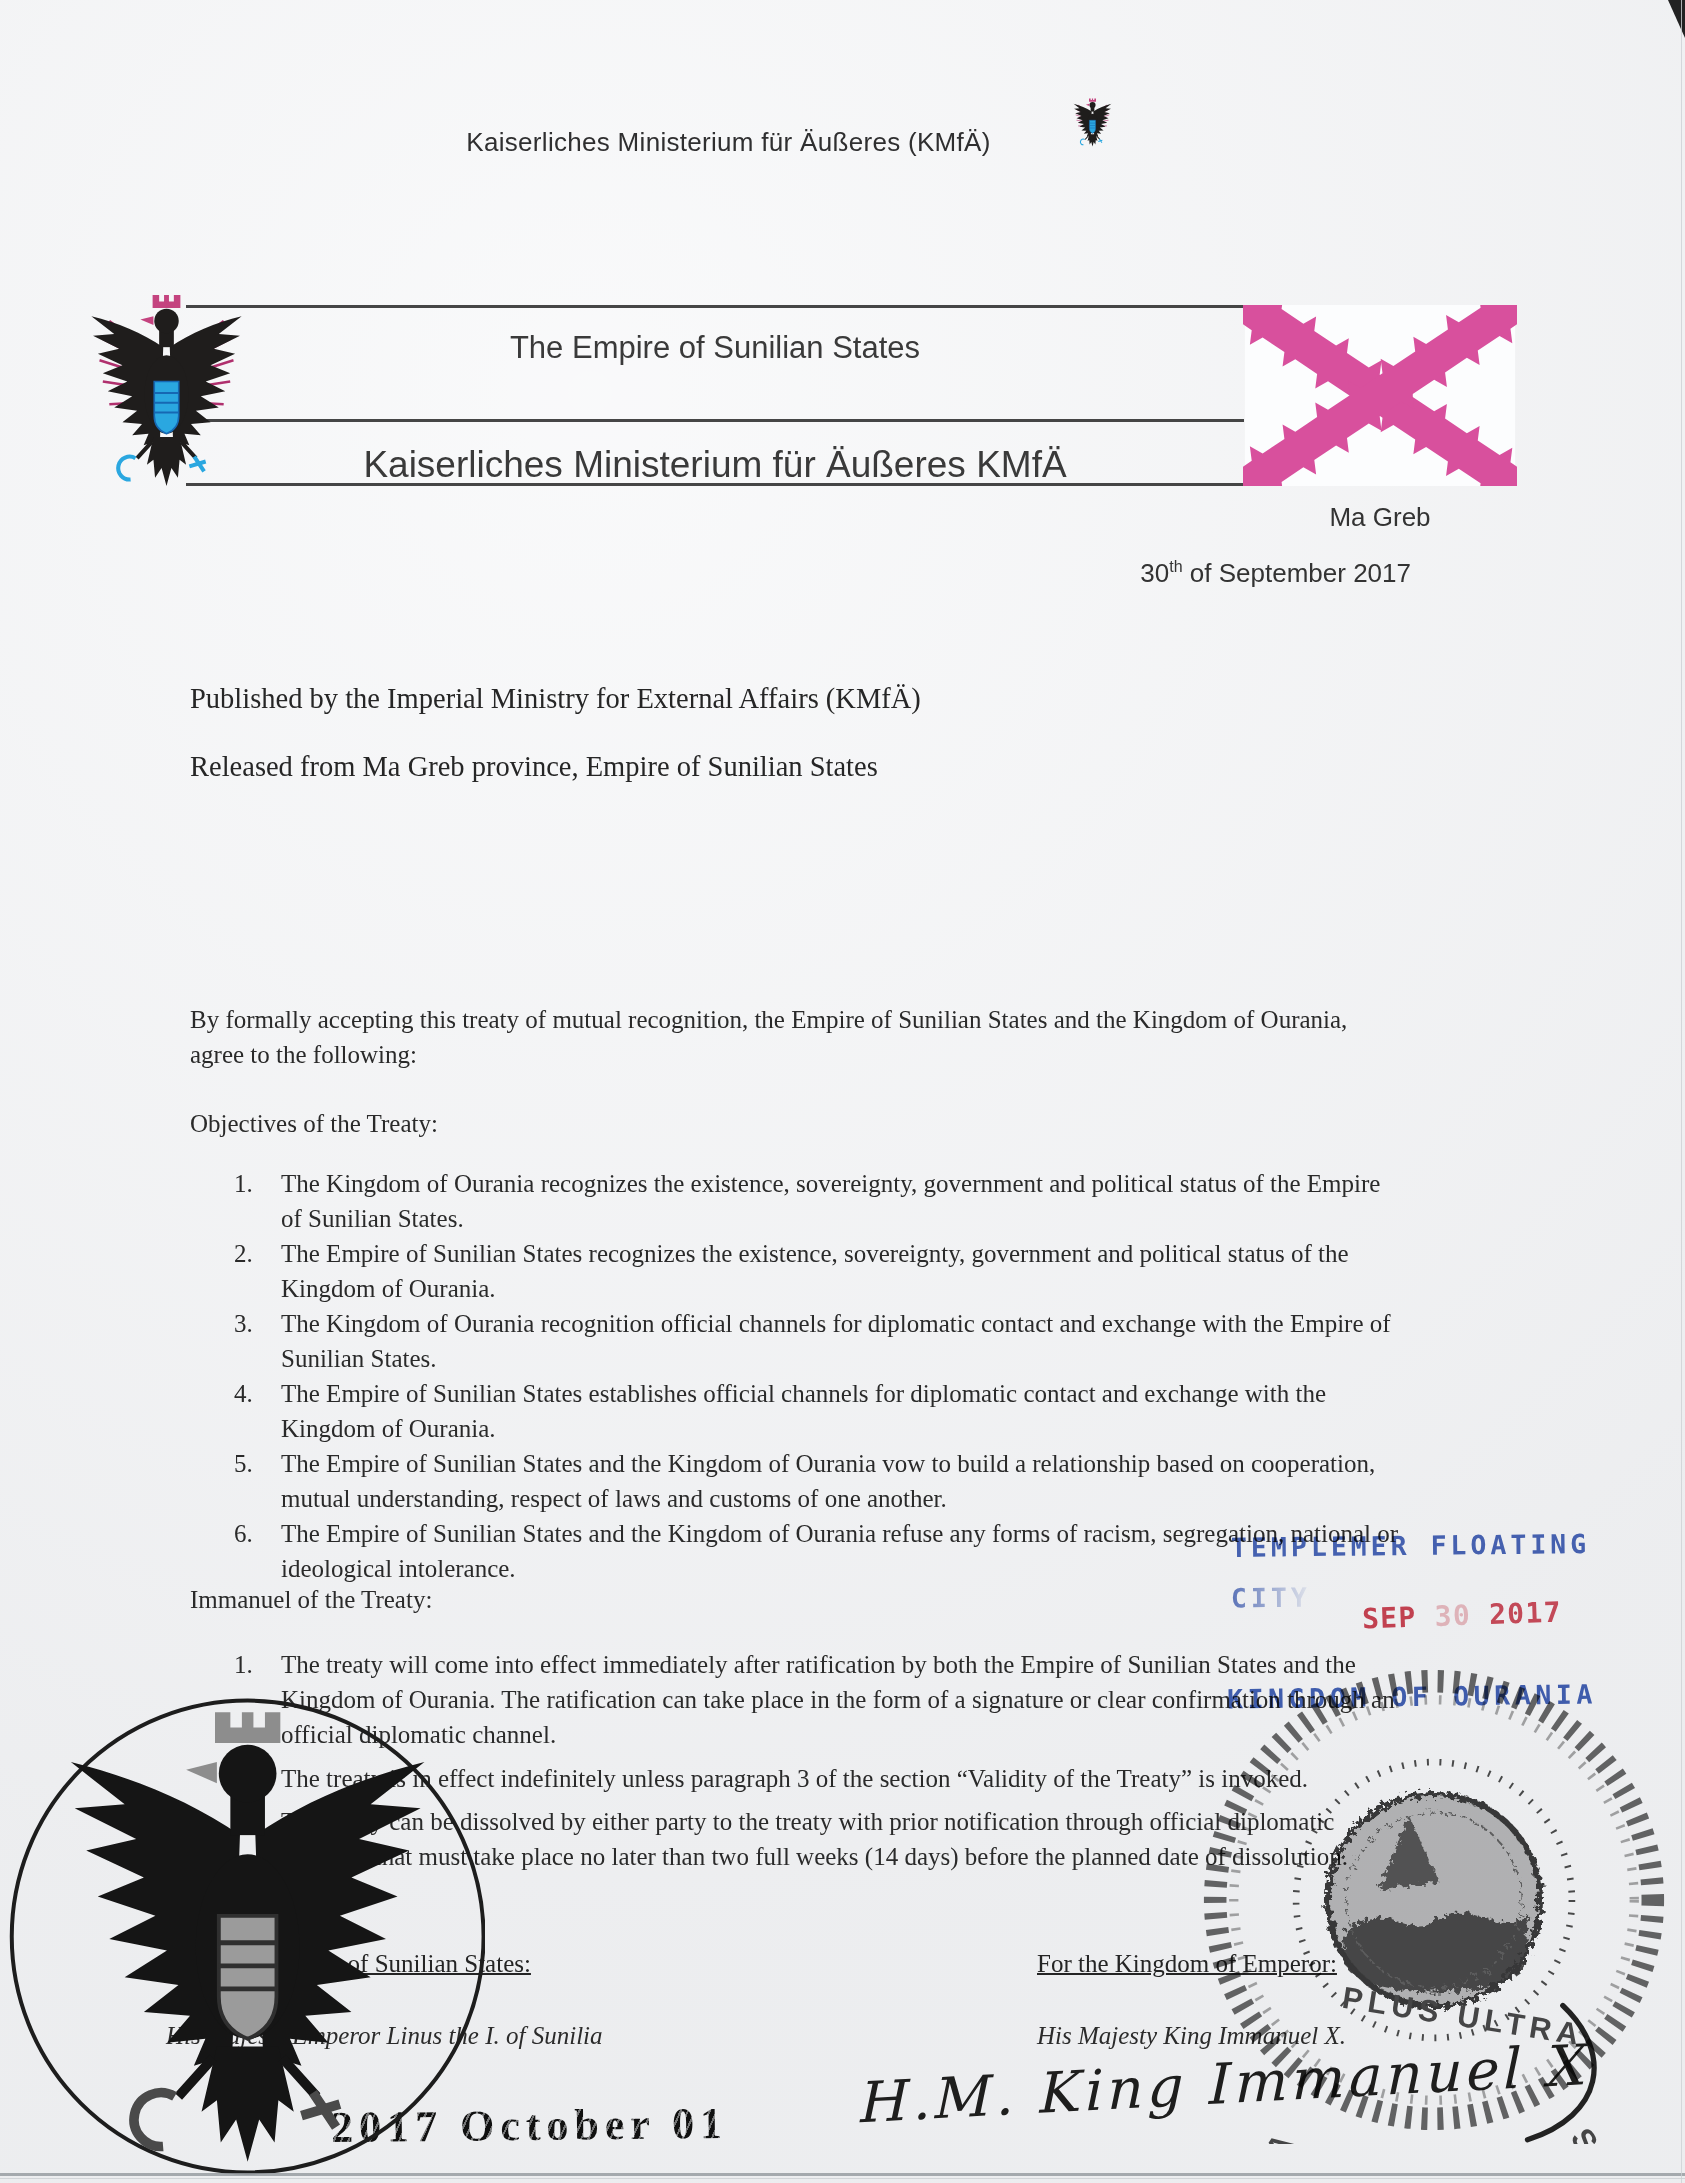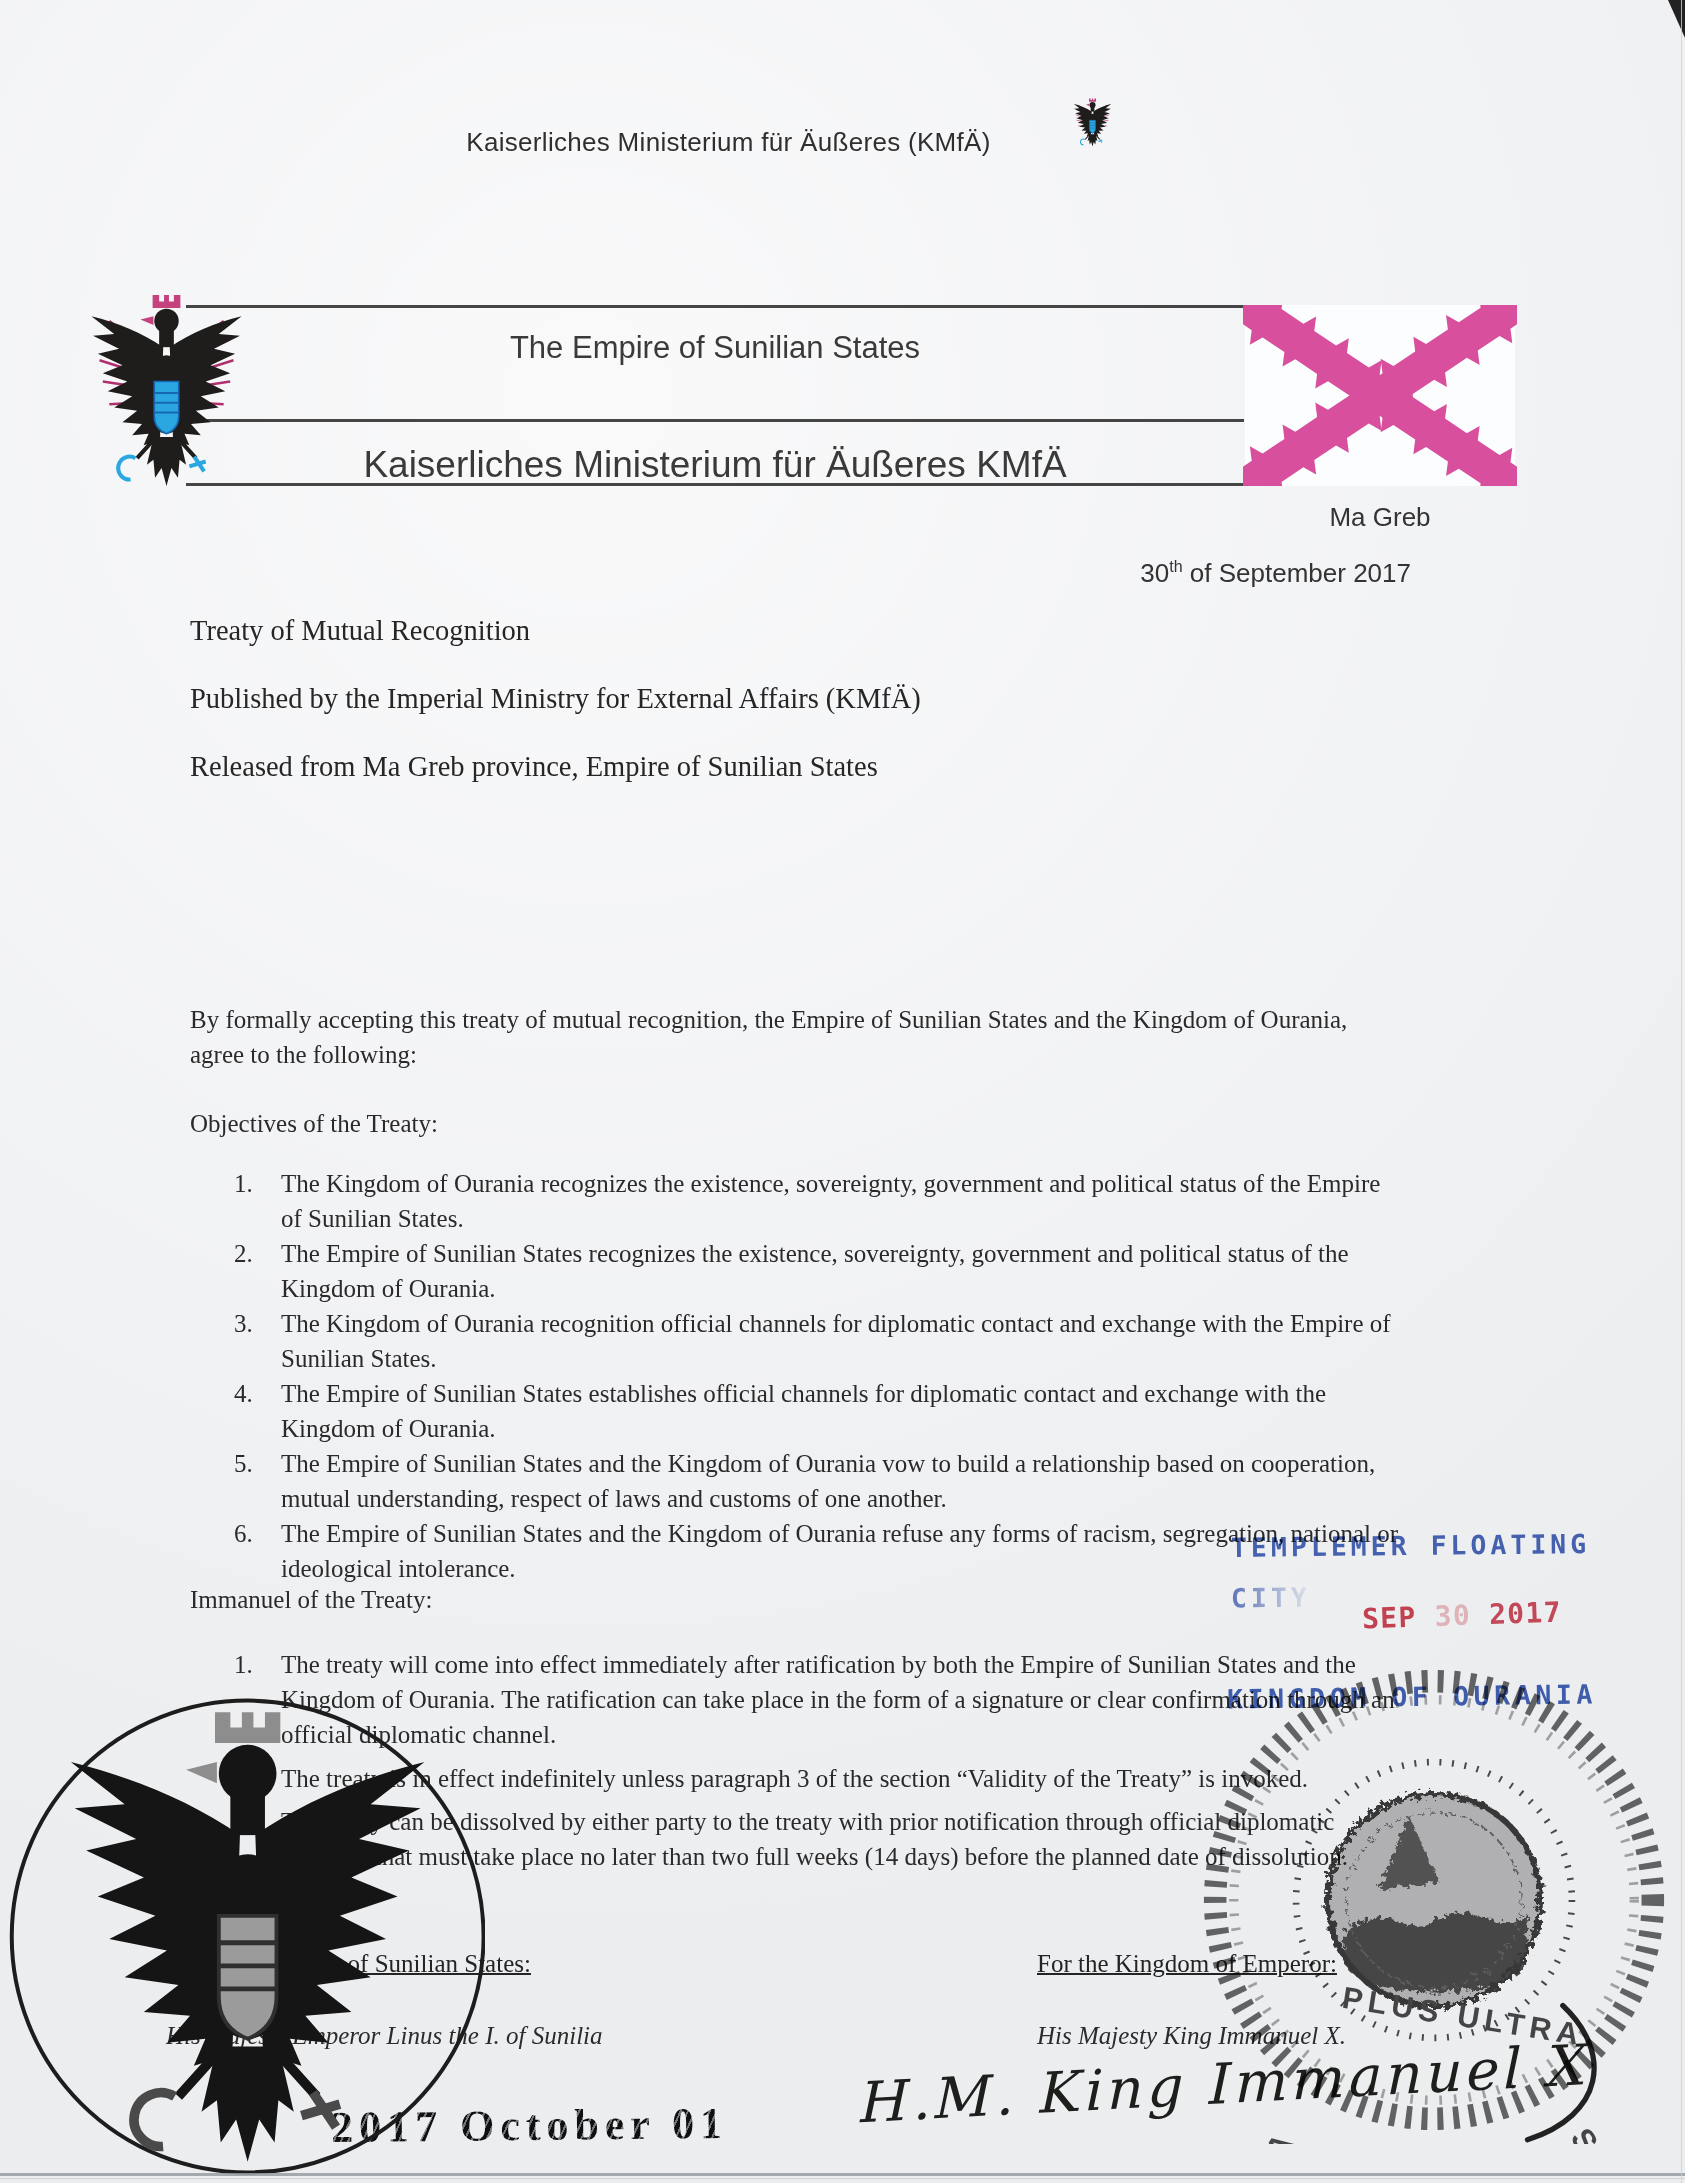--- a/index.html
+++ b/index.html
@@ -145,21 +145,20 @@
       </g>
       <g transform="translate(206,138) rotate(-33.8)">
         <path d="M-260,-26 H-218 L-208,-46 L-198,-26 H-158 L-148,-46 L-138,-26 H-98 L-88,-46 L-78,-26 H-38 L-28,-46 L-18,-26 H22 L32,-46 L42,-26 H82 L92,-46 L102,-26 H142 L152,-46 L162,-26 H202 L212,-46 L222,-26 H260 V26 H222 L212,46 L202,26 H162 L152,46 L142,26 H102 L92,46 L82,26 H42 L32,46 L22,26 H-18 L-28,46 L-38,26 H-78 L-88,46 L-98,26 H-138 L-148,46 L-158,26 H-198 L-208,46 L-218,26 H-260 Z"></path>
       </g>
     </g>
   </svg>
 
   <div class="abs province">Ma Greb</div>
   <div class="abs date-line"><span>30</span><sup>th</sup><span> of September 2017</span></div>
 
-  <div class="abs intro intro1">Treaty of Mutual Recognition</div>
   <div class="abs intro intro2">Published by the Imperial Ministry for External Affairs (KMfÄ)</div>
   <div class="abs intro intro3">Released from Ma Greb province, Empire of Sunilian States</div>
 
 
   <div class="abs preamble">By formally accepting this treaty of mutual recognition, the Empire of Sunilian States and the Kingdom of Ourania, agree to the following:</div>
 
   <div class="abs section-heading obj-heading">Objectives of the Treaty:</div>
   <ol class="abs doc-list obj-list">
     <li>The Kingdom of Ourania recognizes the existence, sovereignty, government and political status of the Empire of Sunilian States.</li>
     <li>The Empire of Sunilian States recognizes the existence, sovereignty, government and political status of the Kingdom of Ourania.</li>

